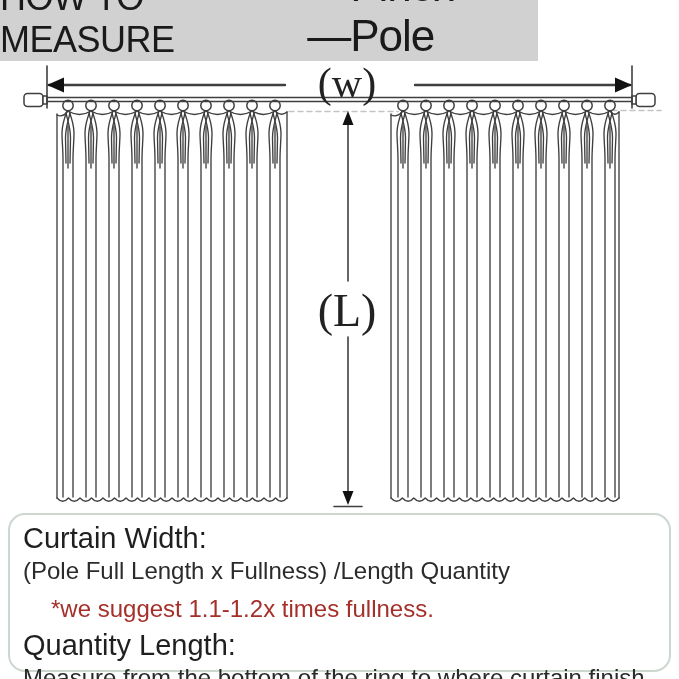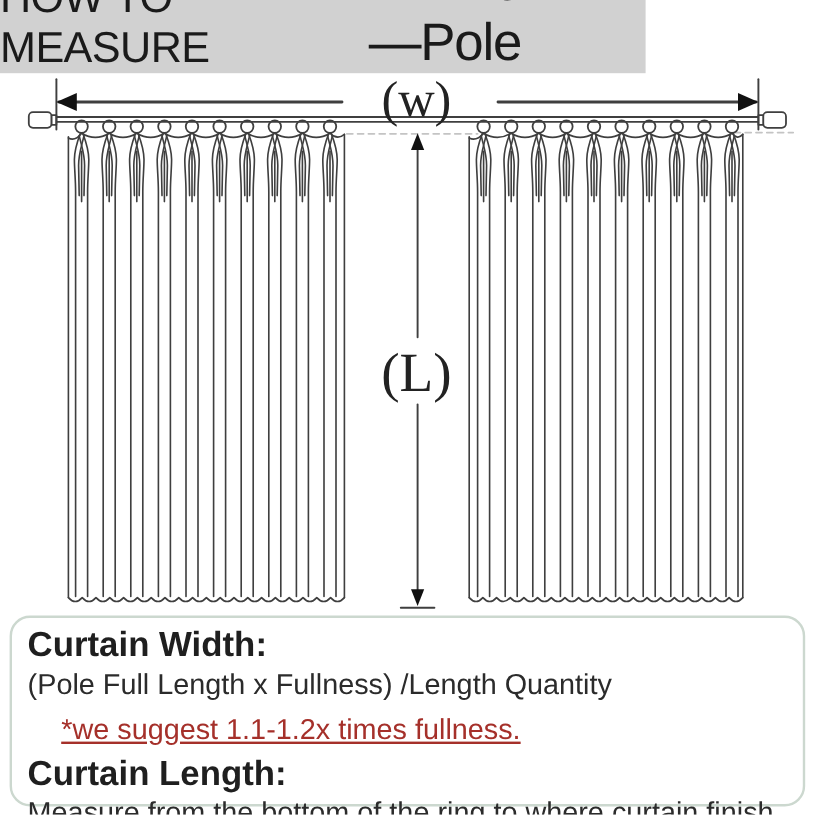--- a/index.html
+++ b/index.html
@@ -5,21 +5,21 @@
   html,body{margin:0;padding:0;background:#ffffff;}
   .stage{position:relative;width:679px;height:679px;background:#ffffff;overflow:hidden;
          font-family:"Liberation Sans",sans-serif;}
   .header{position:absolute;left:0;top:0;width:538px;height:61px;
           display:flex;align-items:flex-end;justify-content:center;}
   .header .t1{font-size:36px;letter-spacing:-0.5px;font-weight:400;}
   .header .t2{font-size:44px;letter-spacing:-1px;font-weight:400;}
   svg.diagram{position:absolute;left:0;top:0;width:679px;height:679px;}
   .info-box{position:absolute;left:8px;top:513px;width:663px;height:159px;box-sizing:border-box;
             border:2px solid #ccd8cf;border-radius:17px;padding:7px 10px 0 13px;color:#2b2b2b;}
-  .ib-title{font-size:29px;font-weight:700;line-height:1.16;color:#1f1f1f;}
+  .ib-title{font-size:29px;font-weight:400;line-height:1.16;color:#1f1f1f;}
   .ib-body{font-size:24px;line-height:1.18;margin-top:1px;}
   .ib-note{font-size:24px;line-height:1.1;margin:11px 0 7px 28px;}
   .wlbl{font-family:"Liberation Serif",serif;font-size:42px;fill:#222;}
   .llbl{font-family:"Liberation Serif",serif;font-size:46px;fill:#222;}
 </style>
 </head>
 <body>
 
 <div class="stage">
 
@@ -236,18 +236,18 @@
       <polygon points="348,111 342.5,125 353.5,125" fill="#111" stroke="none"></polygon>
       <polygon points="348,505 342.5,491 353.5,491" fill="#111" stroke="none"></polygon>
       <line x1="334" y1="506.5" x2="362" y2="506.5"></line>
       <text class="llbl" x="347" y="326" text-anchor="middle" stroke="none">(L)</text>
     </g>
   </svg>
 
   <div class="info-box" style="border-color: rgb(204, 216, 207);">
     <div class="ib-title">Curtain Width:</div>
     <div class="ib-body">(Pole Full Length x Fullness) /Length Quantity</div>
-    <div class="ib-note" style="color: rgb(165, 48, 42); text-decoration: underline;">*we suggest 1.1-1.2x times fullness.</div>
-    <div class="ib-title">Curtain Length:</div>
+    <div class="ib-note" style="color: rgb(165, 48, 42);">*we suggest 1.1-1.2x times fullness.</div>
+    <div class="ib-title">Quantity Length:</div>
     <div class="ib-body">Measure from the bottom of the ring to where curtain finish.</div>
   </div>
 
 </div>
 
 </body></html>

